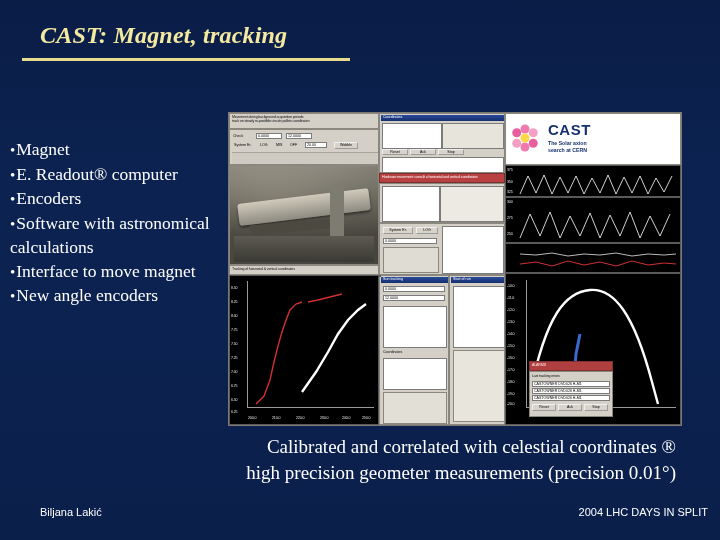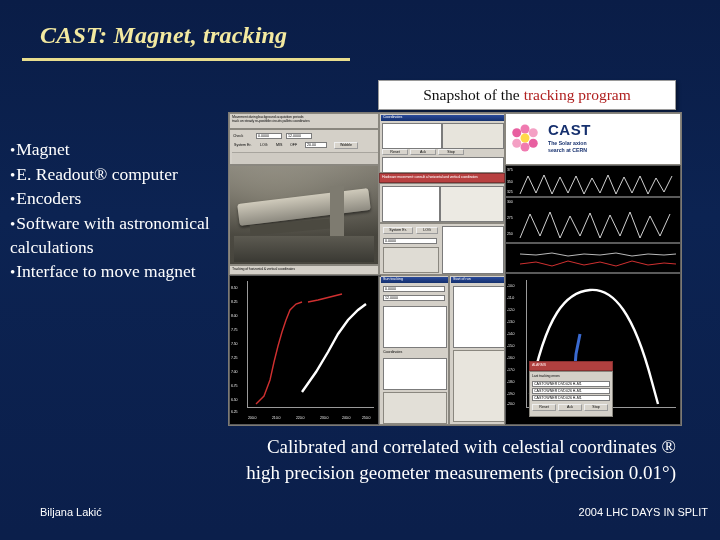--- a/index.html
+++ b/index.html
@@ -222,31 +222,28 @@
   }
 </style>
 </head>
 <body>
 
 <div class="slide">
 
   <div class="title">CAST: Magnet, tracking</div>
   <div class="title-underline"></div>
 
-  <div class="snapshot-box">
-    <span>Snapshot of the </span>
-      <span class="em">tracking program</span>
-  </div>
 
   <div class="bullets">
     <div class="b"><span class="dot">•</span><span>Magnet</span></div>
     <div class="b"><span class="dot">•</span><span>E. Readout® computer</span></div>
     <div class="b"><span class="dot">•</span><span>Encoders</span></div>
     <div class="b wrap"><span class="dot">•</span><span>Software with astronomical calculations</span></div>
     <div class="b"><span class="dot">•</span><span>Interface to move magnet</span></div>
+    <div class="b"><span class="dot">•</span><span>New angle encoders</span></div>
   </div>
 
   <div class="shot">
 
     <div class="pane gp" style="left:0; top:0; width:150px; height:16px;">
       <div class="tiny" style="padding:1px 2px;">
         <span>Movement during background acquisition periods</span><br>
         <span>track on steady re-positible circuits pallets coordinates</span>
       </div>
     </div>

